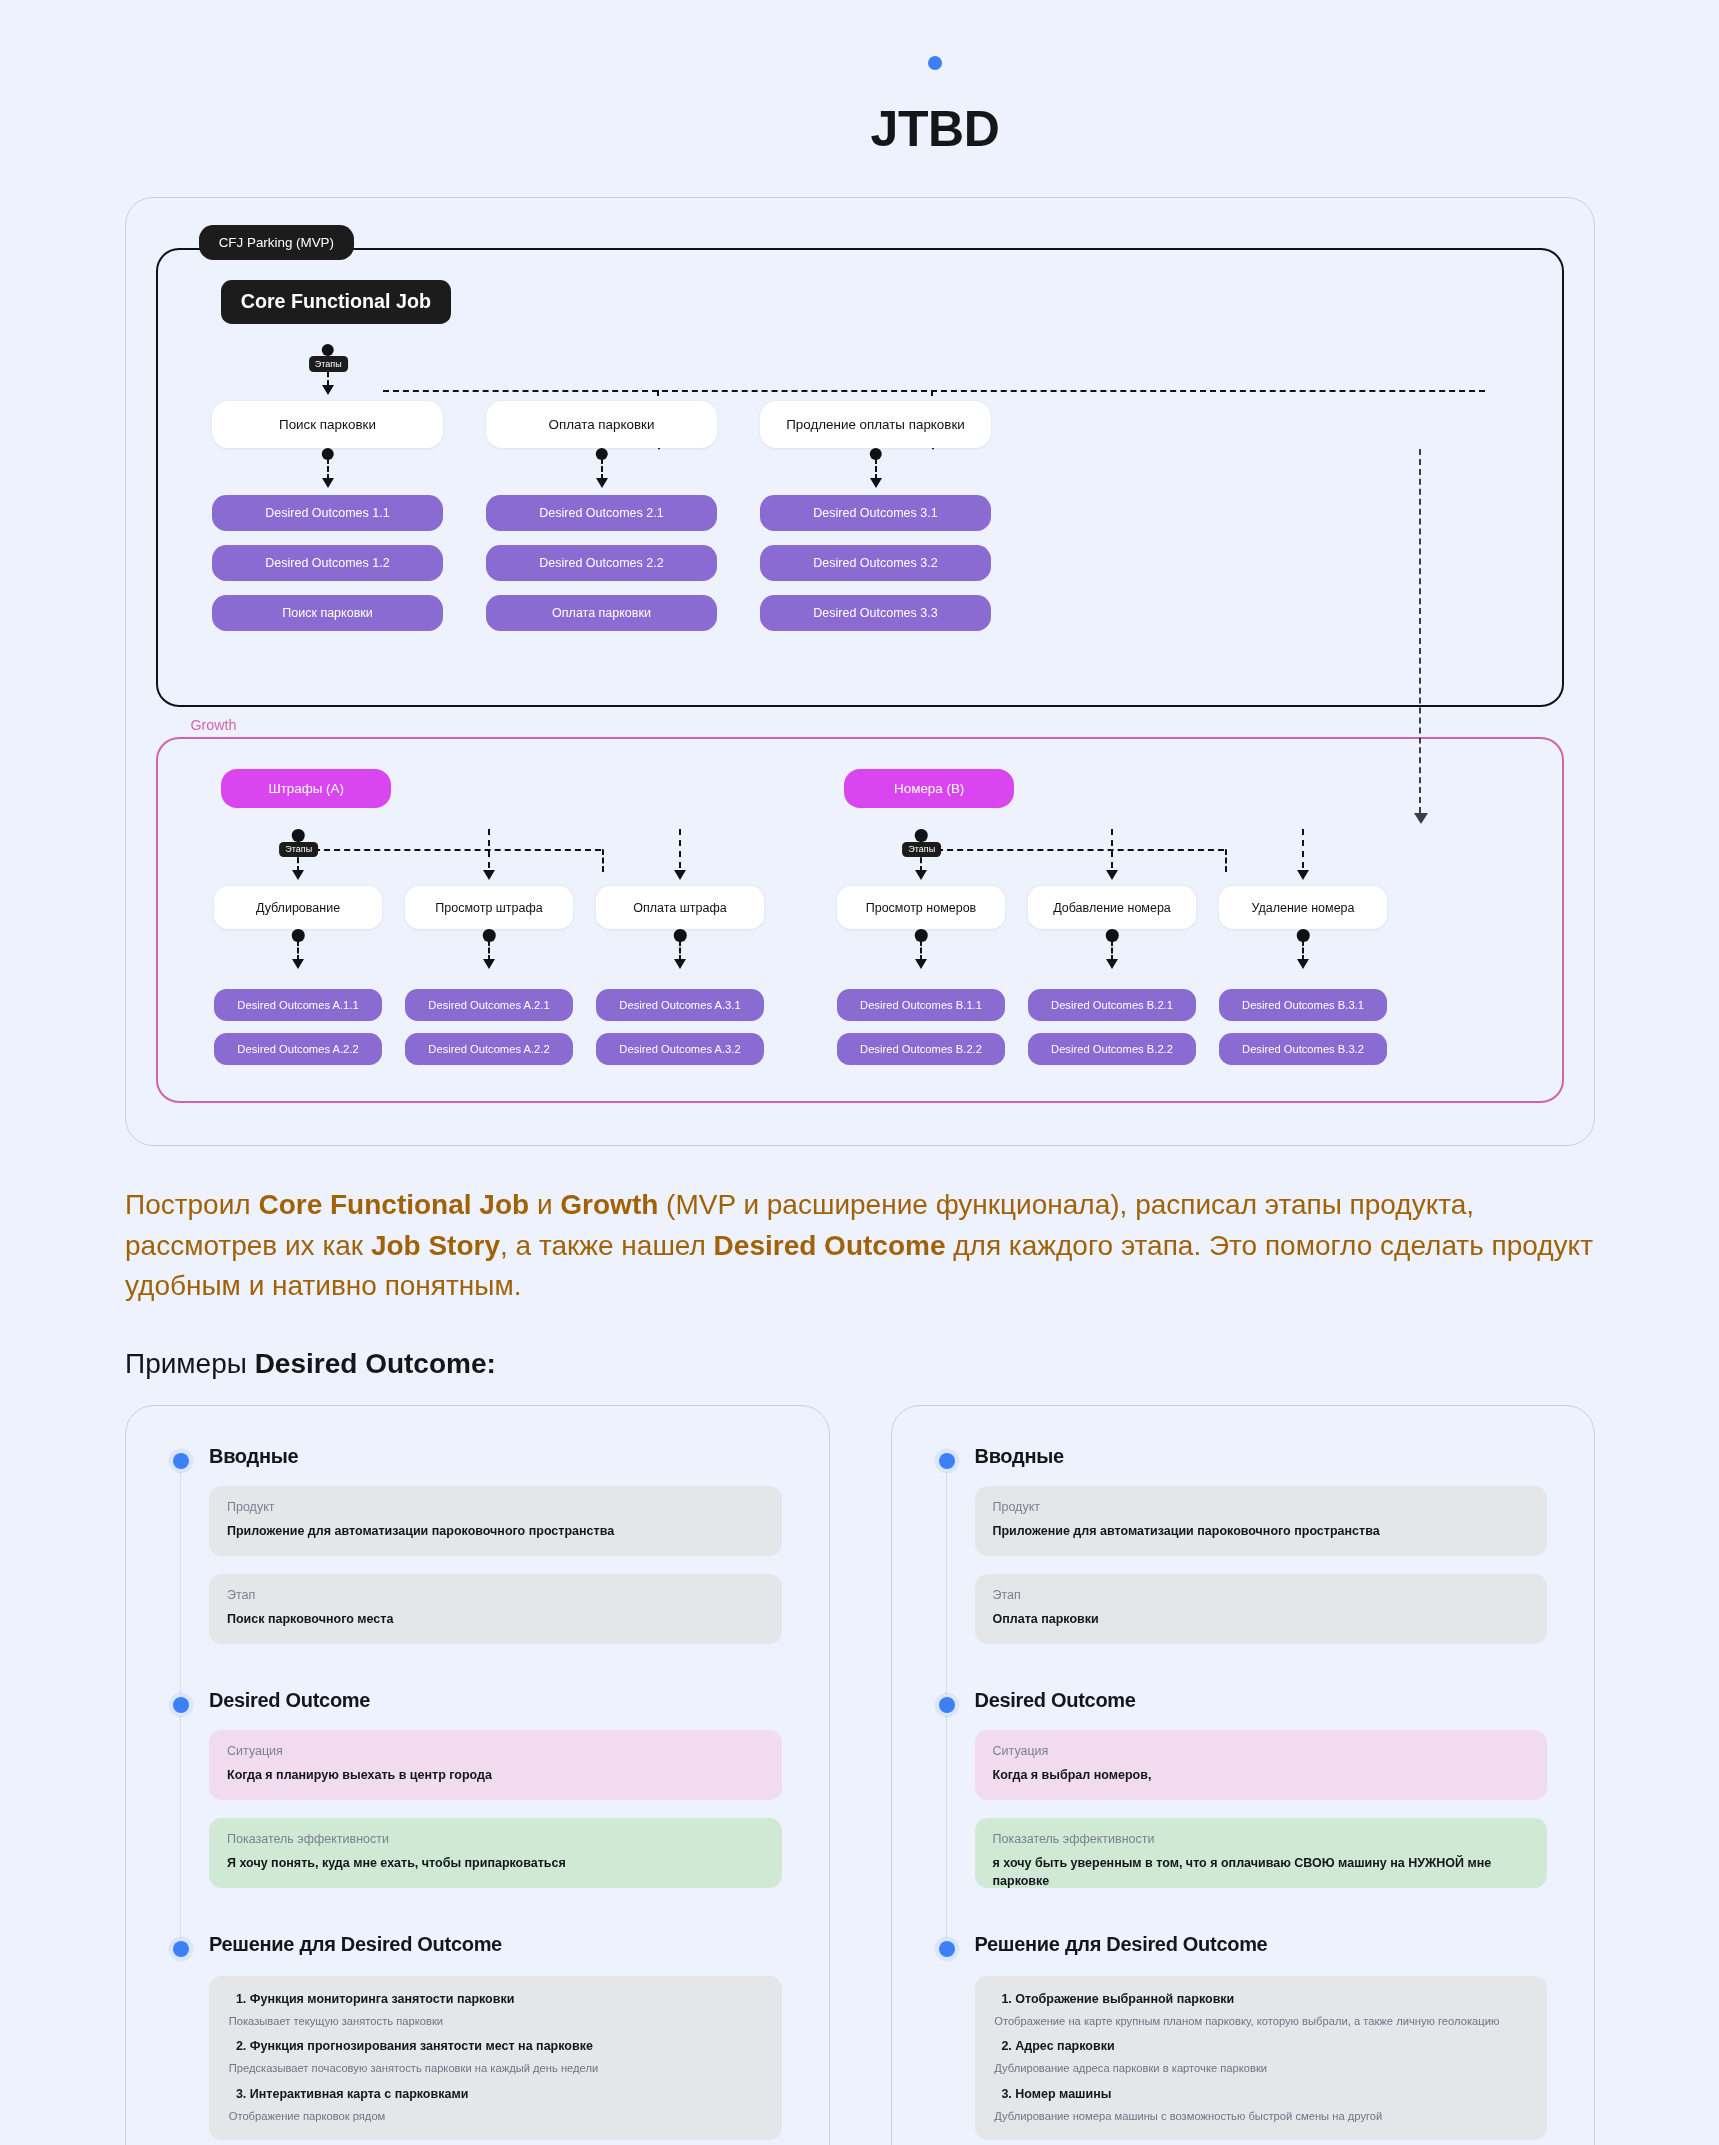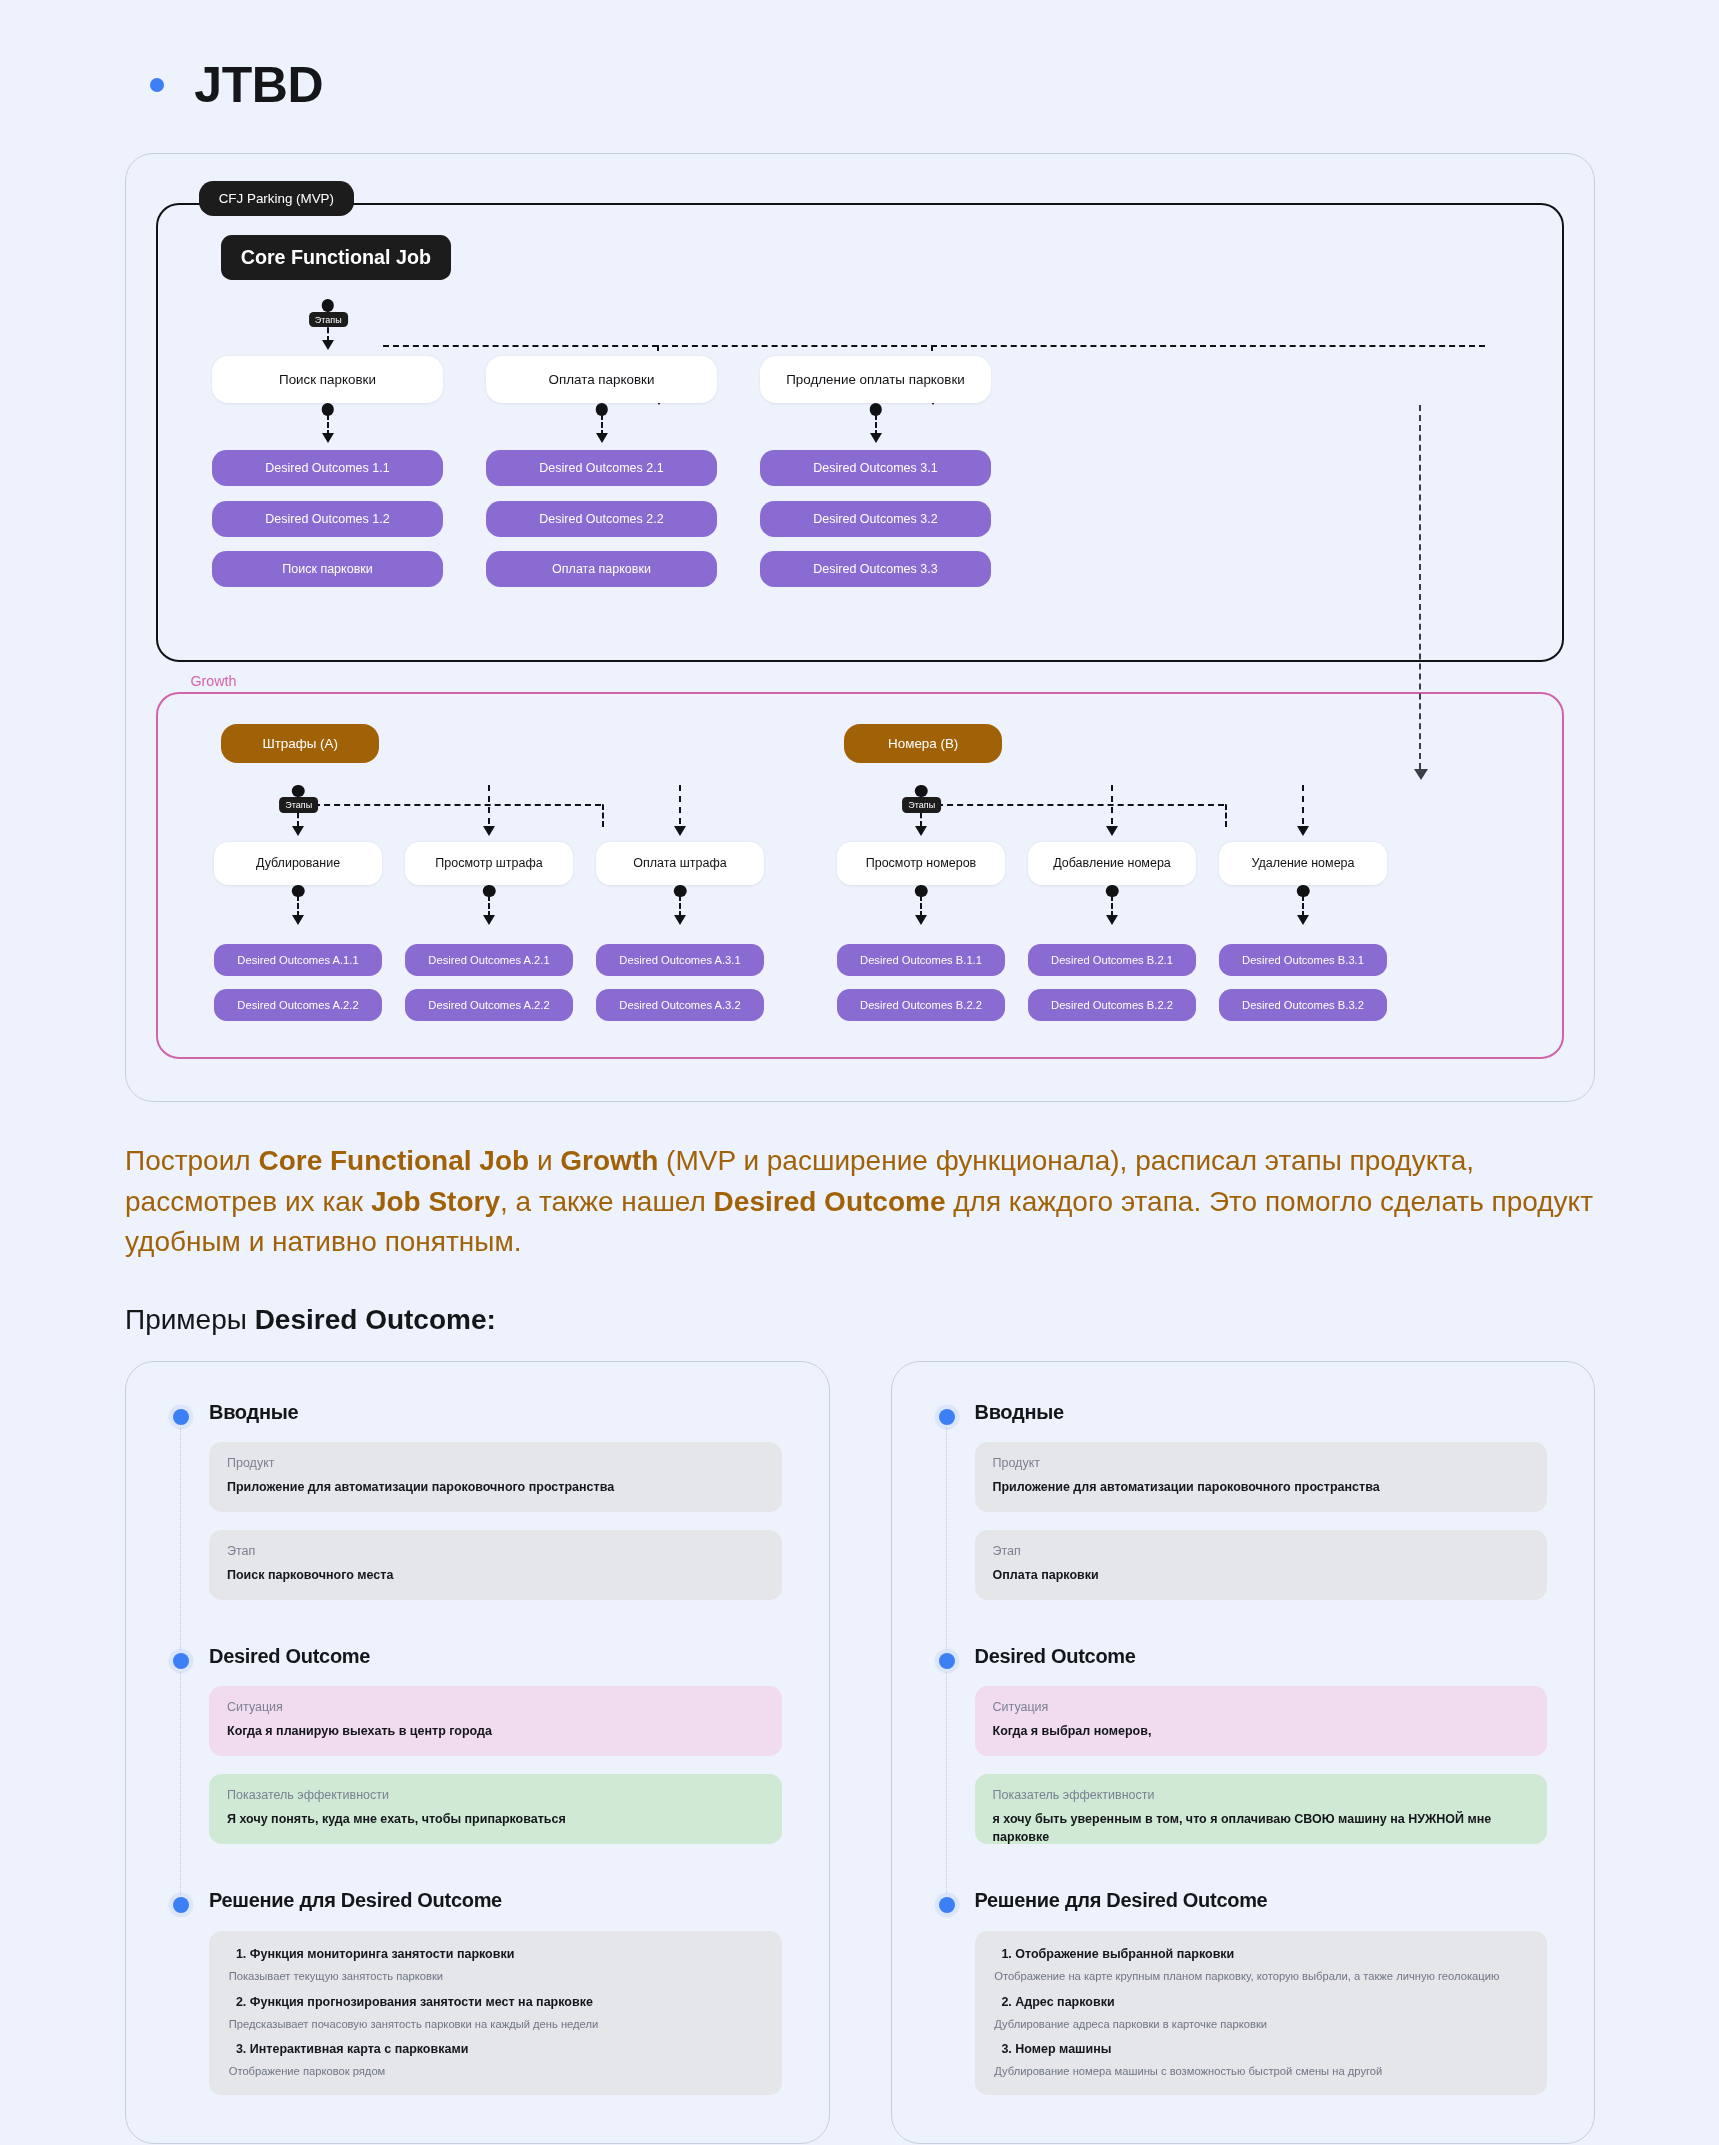--- a/index.html
+++ b/index.html
@@ -8,20 +8,21 @@
     background: #eef2fc;
     font-family: "Liberation Sans", "DejaVu Sans", sans-serif;
     color: #14161a;
   }
   body { width: 1720px; min-height: 2146px; position: relative; }
 
   
   .page-title-row {
     display: flex; align-items: center; gap: 30px;
     padding: 56px 0 0 150px;
+    flex-direction: column;
   }
   .bullet-blue {
     width: 14.3px; height: 14.3px; border-radius: 50%;
     background: #3d7ff5; flex: 0 0 auto;
   }
   .page-title { font-size: 50px; font-weight: 700; letter-spacing: -0.4px; }
 
   
   .diagram-card {
     position: relative;
@@ -162,24 +163,24 @@
   }
   .growth-box {
     border: 2.7px solid #d063ab;
     border-radius: 23px;
     padding: 30px 0 36px 0;
     min-height: 353px;
     position: relative;
   }
 
   .group-head {
-    background: #a16207;
+    background: #d946ef;
     color: #ffffff;
     border-radius: 16px;
-    height: 39px; width: 158px;
+    height: 39px; width: 170px;
     display: flex; align-items: center; justify-content: center;
     font-size: 13.4px;
   }
 
   .growth-groups { display: flex; padding-left: 56px; gap: 0; }
   .growth-group { position: relative; }
   .growth-group + .growth-group { margin-left: 73px; }
   .gcols { display: flex; margin-top: 0; }
   .gcol { width: 168px; margin-right: 23px; }
   .gcol:last-child { margin-right: 0; }

